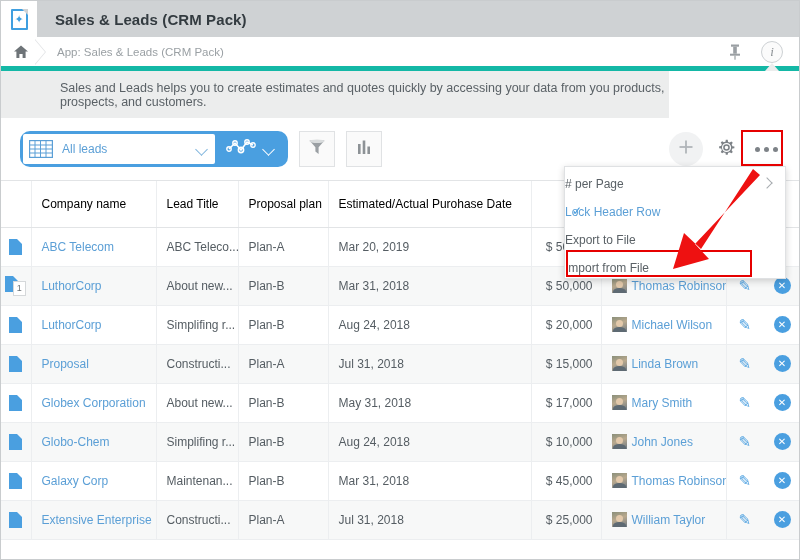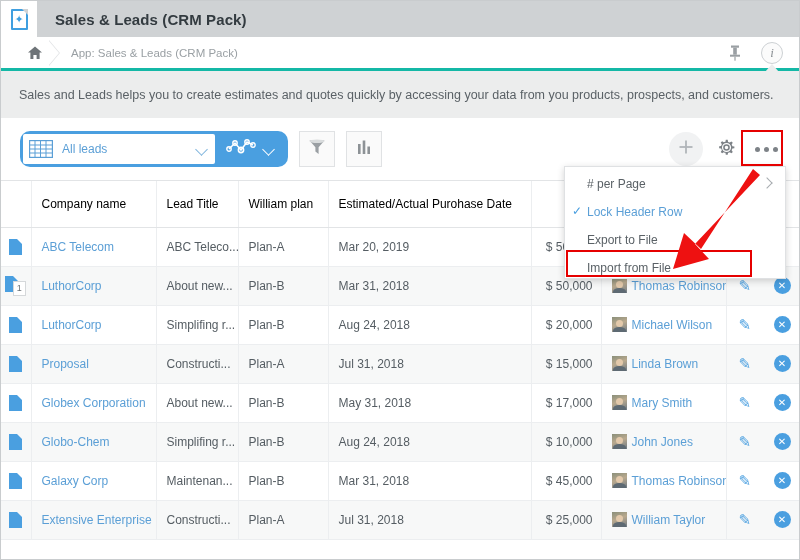--- a/index.html
+++ b/index.html
@@ -48,22 +48,22 @@
   .title-text {
     font-size: 15px; color: #333b40; font-weight: bold;
     margin-left: 18px; letter-spacing: .1px;
   }
 
   
   .crumbbar {
     position: absolute; left: 0; top: 36px;
     width: 800px; height: 34px;
     background: #ffffff;
-    border-bottom: 3px solid #14b8a6;
-    display: flex; align-items: center; padding-left: 14px;
+    border-bottom: 5px solid #14b8a6;
+    display: flex; align-items: center;
   }
   .home-icon { margin-left: 12px; width: 16px; height: 16px; position: relative; }
   .home-icon svg { display: block; }
   .crumb-sep {
     width: 24px; height: 34px; position: relative; flex: 0 0 24px;
   }
   .crumb-sep::before {
     content: ""; position: absolute; left: 6px; top: 4px;
     width: 0; height: 0;
     border-left: 11px solid #e2e4e6;
@@ -90,23 +90,23 @@
   .info-icon::after {
     content: ""; position: absolute; left: 50%; margin-left: -7px; top: 21px;
     border-left: 7px solid transparent;
     border-right: 7px solid transparent;
     border-bottom: 8px solid #eceded;
   }
 
   
   .banner {
     position: absolute; left: 0; top: 70px;
-    width: 800px; height: 47px;
+    width: 668px; height: 47px;
     background: #eceded;
-    display: flex; align-items: center;
+    display: flex; align-items: center; padding-left: 41px;
   }
   .banner-text { font-size: 12.5px; color: #5a6166; margin-left: 18px; }
 
   
   .toolbar {
     position: absolute; left: 0; top: 117px;
     width: 800px; height: 62px;
     background: #ffffff;
     display: flex; align-items: center;
   }
@@ -255,21 +255,21 @@
     position: absolute; left: 563px; top: 165px;
     width: 222px; height: 113px;
     background: #ffffff;
     border: 1px solid #dfe1e3;
     box-shadow: 0 2px 7px rgba(0,0,0,.18);
     z-index: 30;
   }
   .menu-item {
     height: 28px; display: flex; align-items: center;
     font-size: 12px; color: #5a6166;
-    padding-left: 22px; position: relative;
+    position: relative;
   }
   .menu-item.has-sub { padding-right: 16px; }
   .menu-item .sub-chev {
     position: absolute; right: 14px; top: 9px;
     width: 8px; height: 8px;
     border-right: 1.4px solid #a6abaf;
     border-top: 1.4px solid #a6abaf;
     transform: rotate(45deg);
   }
   .menu-item .check {
@@ -409,21 +409,21 @@
     </div>
   </div>
 
   <div class="table-wrap">
     <table>
       <thead>
         <tr>
           <th class="c-icon"></th>
           <th class="c-company">Company name</th>
           <th class="c-lead">Lead Title</th>
-          <th class="c-plan">William plan</th>
+          <th class="c-plan">Proposal plan</th>
           <th class="c-date">Estimated/Actual Purohase Date</th>
           <th class="c-amount">Plan</th>
           <th class="c-person"></th>
           <th class="c-edit"></th>
           <th class="c-del"></th>
         </tr>
       </thead>
       <tbody id="tbody">
           <tr>
             <td class="c-icon"><span class="doc-ico"></span></td>

